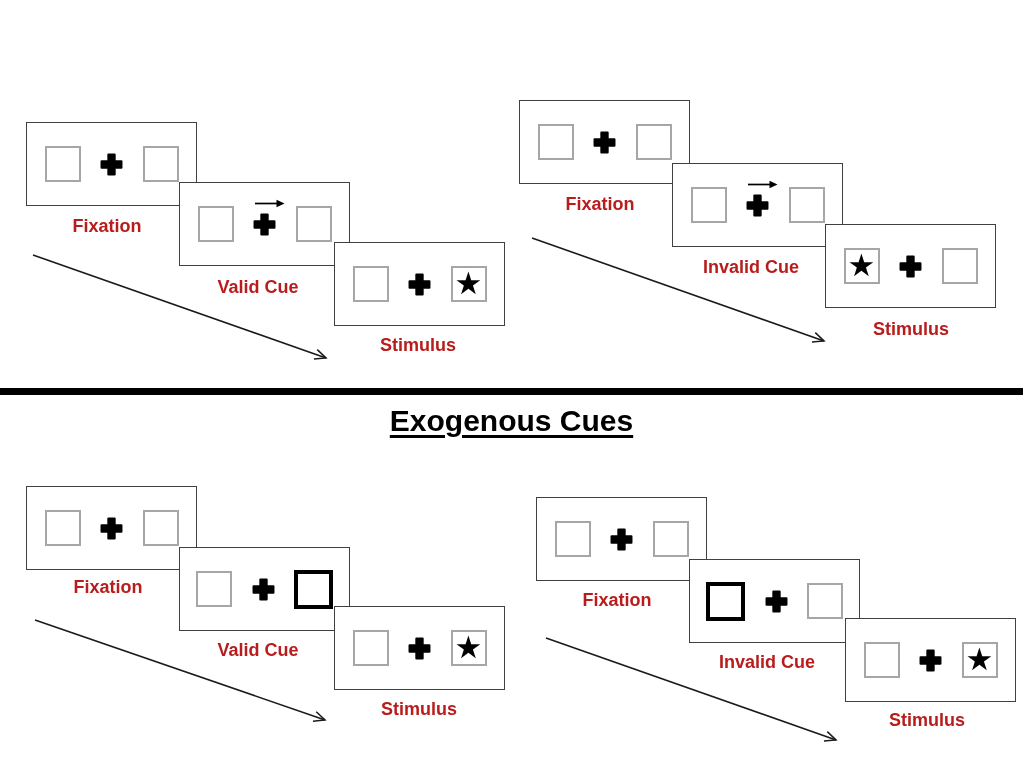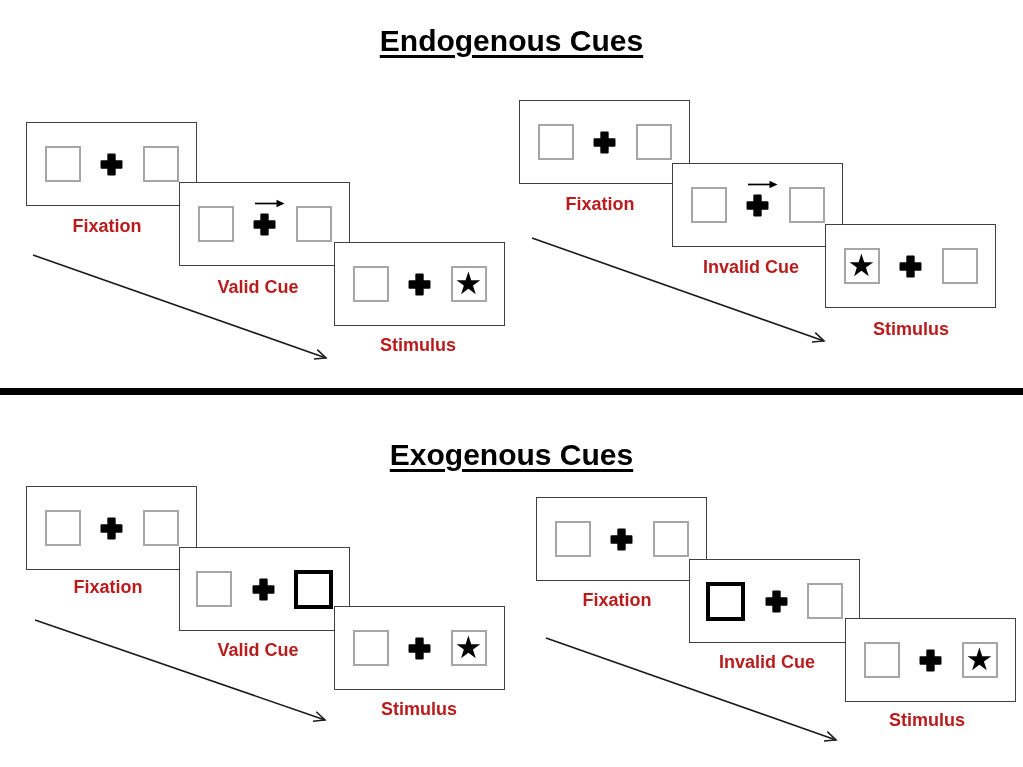--- a/index.html
+++ b/index.html
@@ -83,25 +83,22 @@
     left: 0; top: 0;
     width: 1023px; height: 767px;
     pointer-events: none;
   }
 </style>
 </head>
 <body>
 
 <div id="canvas">
 
-  <div class="section-title" style="top:24px;">
-    <span>Endogenous Cues</span>
-  </div>
   <div class="divider" style="top:388px;"></div>
-  <div class="section-title" style="top:438px;">
+  <div class="section-title" style="top:404px;">
     <span>Exogenous Cues</span>
   </div>
 
   <div>
     <div class="panel" style="left:26px; top:122px;">
       <div class="sq"></div>
       <div class="plusWrap">
         <svg width="23" height="23" viewBox="0 0 22 22">
             <path d="M8 1.5 h6 v6.5 h6.5 v6 h-6.5 v6.5 h-6 v-6.5 h-6.5 v-6 h6.5 z" fill="#000" stroke="#000" stroke-width="2" stroke-linejoin="round"></path>
           </svg>

